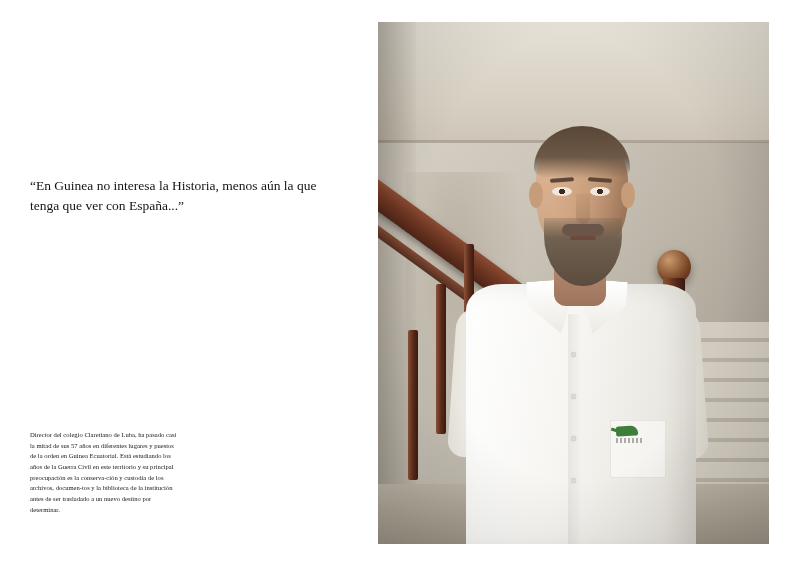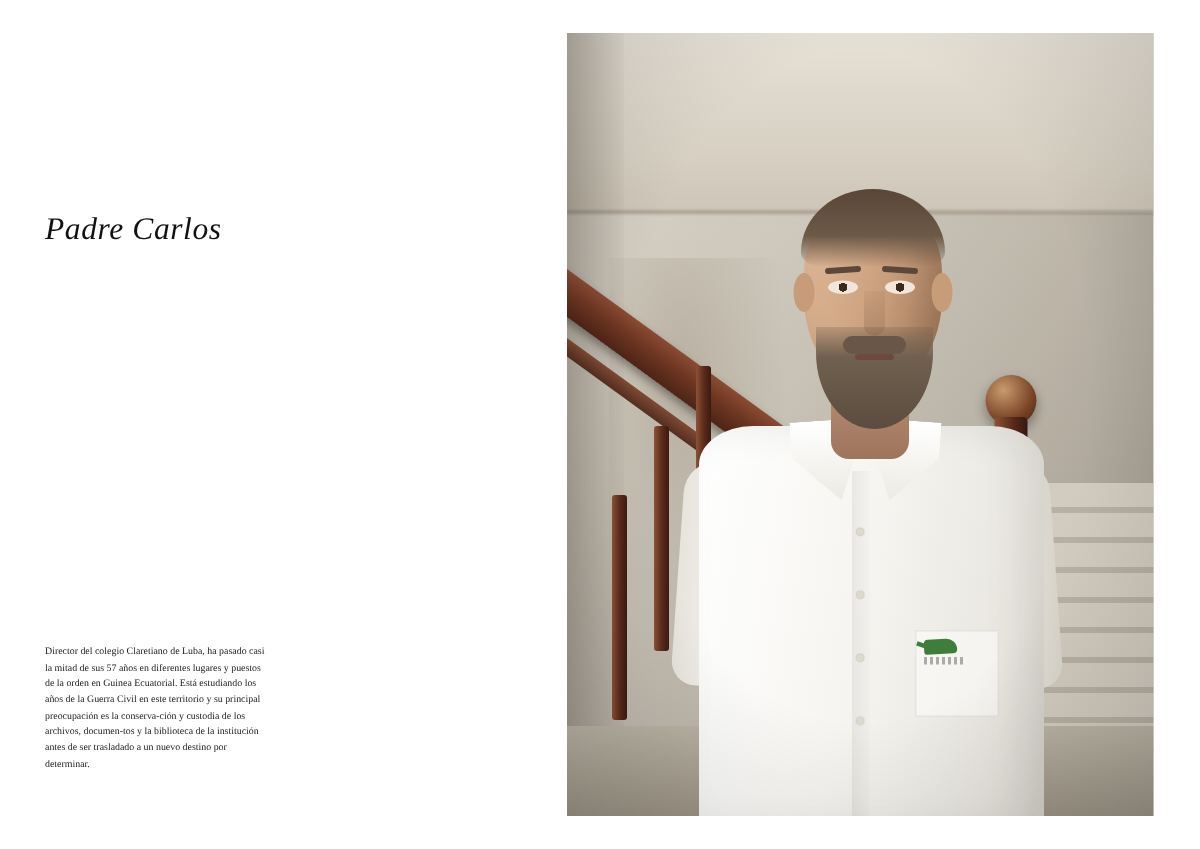--- a/index.html
+++ b/index.html
@@ -351,22 +351,22 @@
     pointer-events: none;
   }
 </style>
 </head>
 <body>
 
 <div class="page">
 
   <div class="left-col">
 
-    <div class="headline">Padre Carlos</div>
-
+
+    <div class="pullquote">“En Guinea no interesa la Historia, menos aún la que tenga que ver con España...”</div>
 
     <div class="credit">Director del colegio Claretiano de Luba, ha pasado casi la mitad de sus 57 años en diferentes lugares y puestos de la orden en Guinea Ecuatorial. Está estudiando los años de la Guerra Civil en este territorio y su principal preocupación es la conserva-ción y custodia de los archivos, documen-tos y la biblioteca de la institución antes de ser trasladado a un nuevo destino por determinar.</div>
 
   </div>
 
   <div class="photo-frame">
     <div class="photo">
 
       <div class="wall-top"></div>
       <div class="wall-seam"></div>

